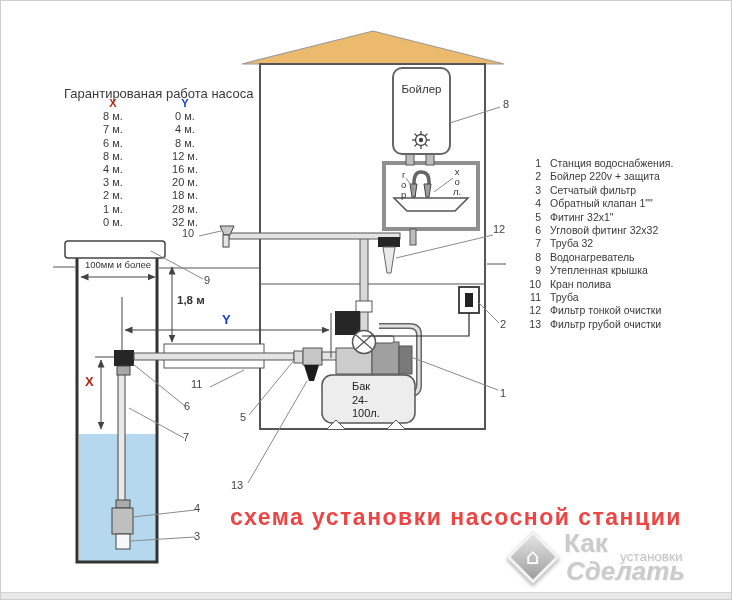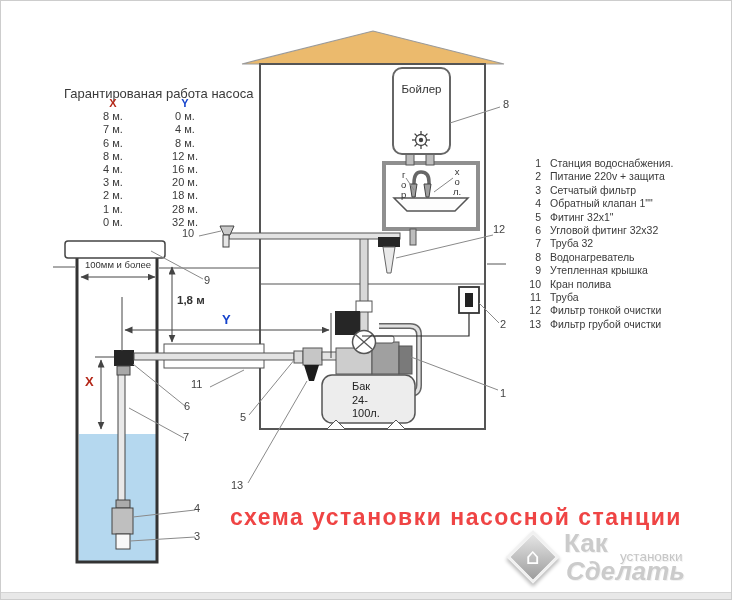--- a/index.html
+++ b/index.html
@@ -209,21 +209,21 @@
       </div>
 </div>
 
 <div class="legend">
   <div class="lrow">
         <span class="lnum">1</span>
         <span class="ltext">Станция водоснабжения.</span>
       </div>
   <div class="lrow">
         <span class="lnum">2</span>
-        <span class="ltext">Питание 220v + защита</span>
+        <span class="ltext">Бойлер 220v + защита</span>
       </div>
   <div class="lrow">
         <span class="lnum">3</span>
         <span class="ltext">Сетчатый фильтр</span>
       </div>
   <div class="lrow">
         <span class="lnum">4</span>
         <span class="ltext">Обратный клапан 1""</span>
       </div>
   <div class="lrow">

